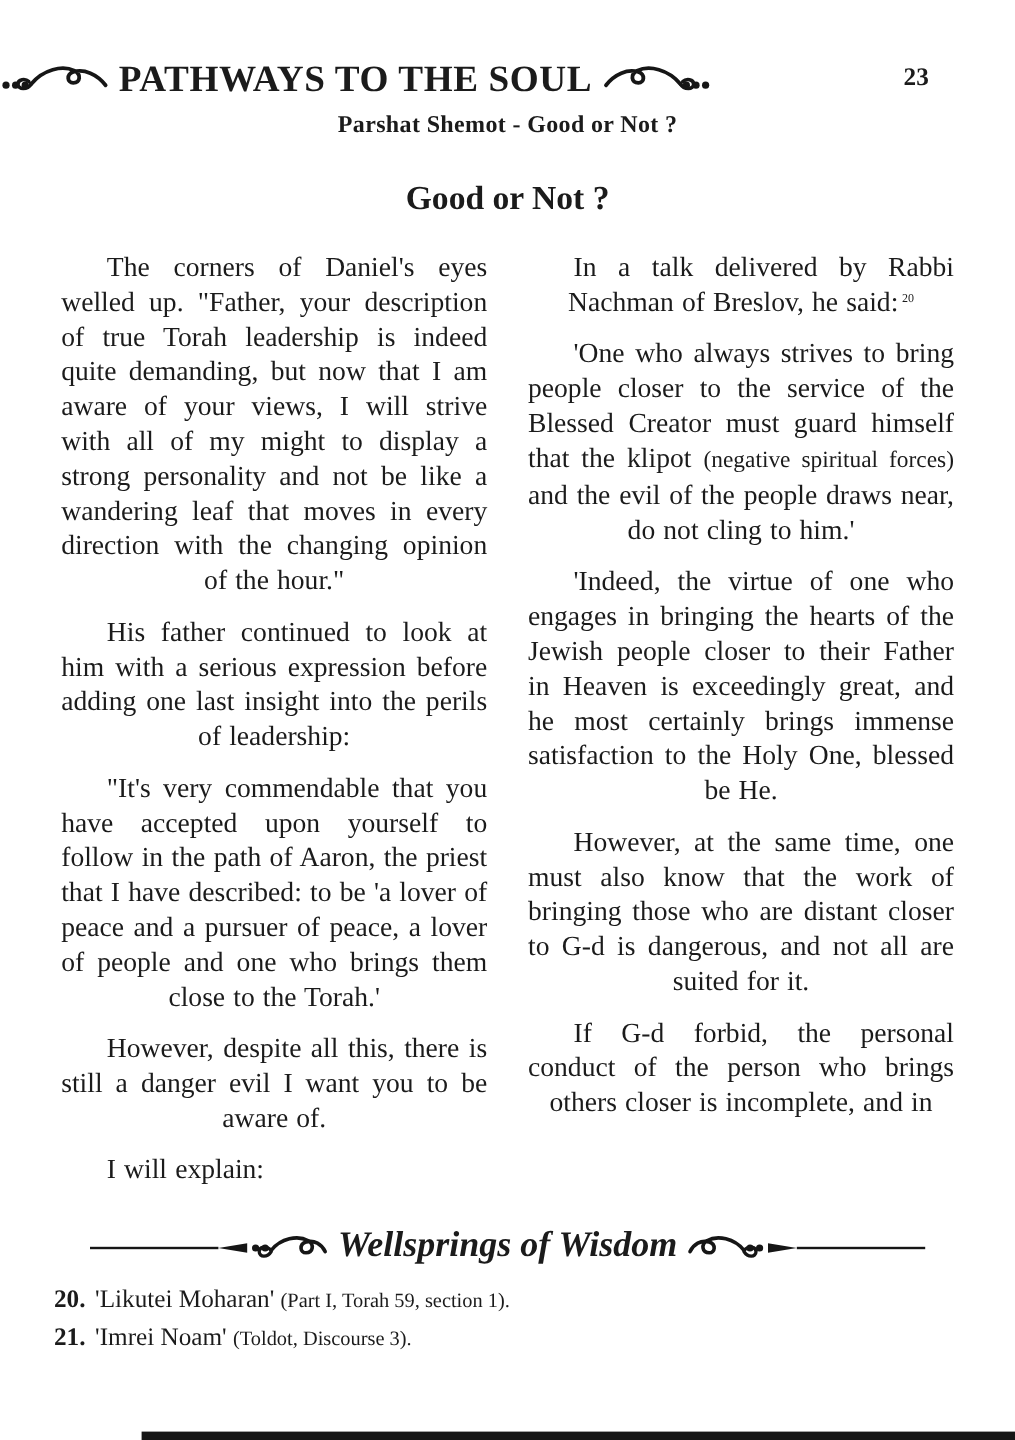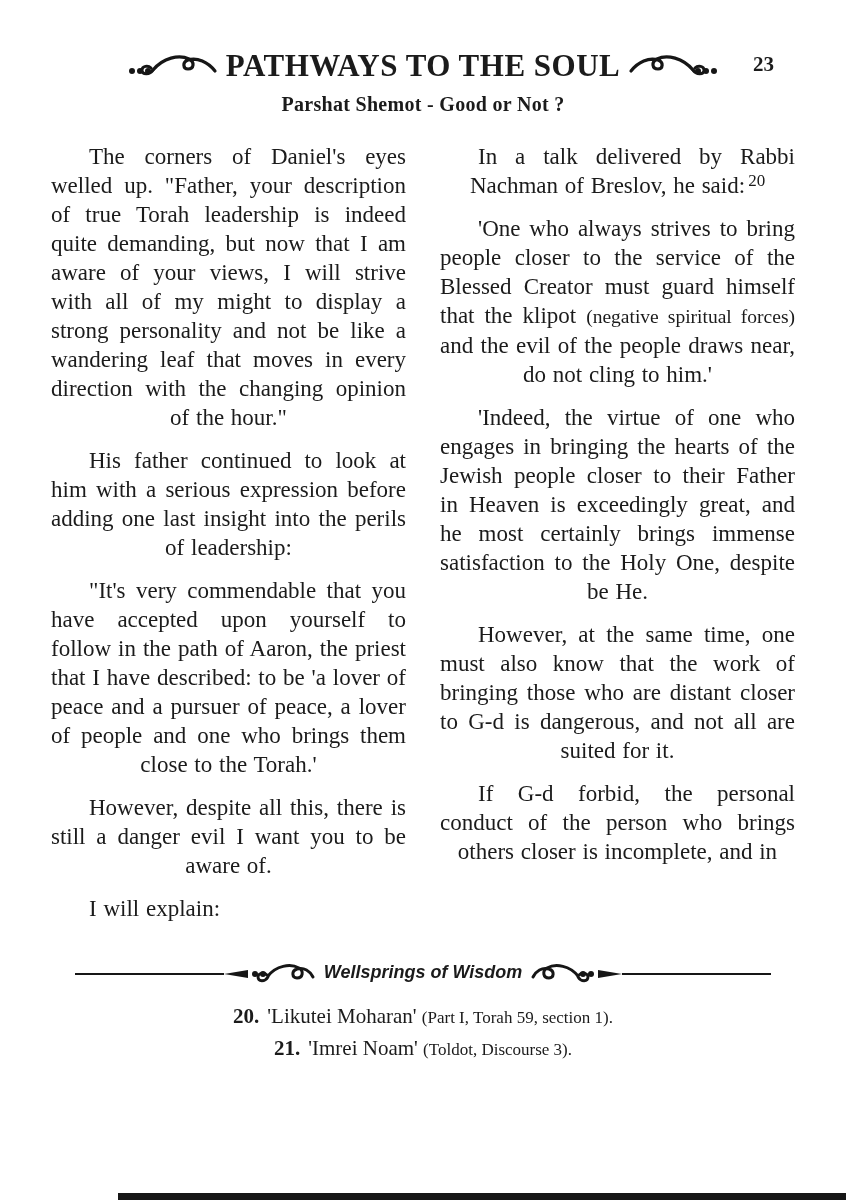--- a/index.html
+++ b/index.html
@@ -4,21 +4,21 @@
 <style>
   html,body{margin:0;padding:0;}
   body{
     width:846px;height:1200px;overflow:hidden;background:#ffffff;
     font-family:"Liberation Serif",serif;color:#1b1b1b;position:relative;
   }
   .page{position:relative;width:846px;height:1200px;}
 
   
   .header{
-    position:relative;display:flex;justify-content:center;align-items:center;
+    position:relative;display:flex;align-items:center;
     padding-top:46px;height:40px;
   }
   .header h1{
     margin:0 4px;font-size:31px;font-weight:bold;letter-spacing:.5px;
     font-family:"Liberation Serif",serif;white-space:nowrap;
   }
   .orn{display:inline-flex;align-items:center;}
   .orn svg{display:block;}
   .flip{transform:scaleX(-1);}
   .pagenum{
@@ -38,37 +38,37 @@
   }
   .col{flex:1;min-width:0;}
   .para{
     margin:0 0 14px 0;
     font-size:23px;line-height:29px;
     text-align:justify;text-align-last:center;
     text-indent:38px;
     word-spacing:1px;
   }
   .para.last-left{text-align-last:left;}
-  .seg-sup{font-size:17px;vertical-align:7px;margin-left:3px;line-height:0;}
+  .seg-sup{font-size:10px;vertical-align:7px;margin-left:3px;line-height:0;}
   .seg-small{font-size:19.5px;}
 
   
   .divider{
     display:flex;align-items:center;margin:20px 75px 6px 75px;height:34px;
   }
   .div-line{flex:1;border-top:2.5px solid #161616;height:0;}
   .div-text{
-    font-family:Liberation Sans, sans-serif;font-style:italic;font-weight:bold;
-    font-size:18px;margin:0 8px;white-space:nowrap;padding-bottom:4px;
+    font-family:Liberation Serif, serif;font-style:italic;font-weight:bold;
+    font-size:30px;margin:0 8px;white-space:nowrap;padding-bottom:4px;
   }
   .orn-f{display:inline-flex;align-items:center;}
   .orn-f svg{display:block;}
 
   
-  .footnotes{padding:4px 45px 0 45px;text-align:center;}
+  .footnotes{padding:4px 45px 0 45px;}
   .footnote{font-size:20px;line-height:31px;}
   .fn-num{font-weight:bold;font-size:21px;margin-right:8px;}
   .fn-src{font-size:21px;}
   .fn-detail{font-size:17px;}
 
   
   .bottom-bar{
     position:absolute;bottom:0;left:118px;right:0;height:7px;background:#161616;
   }
 </style>
@@ -99,33 +99,34 @@
         </g>
         <path d="M26 20 C23 25 15 25 15 20 C15 16 21 15 24 18" fill="none" stroke="#161616" stroke-width="3" stroke-linecap="round"></path>
         <path d="M26 20 C36 8 52 4 62 9 C68 12 67 19 61 19 C56 19 55 12 61 10 C70 7 81 12 88 21" fill="none" stroke="#161616" stroke-width="3.2" stroke-linecap="round"></path>
       </svg>
     </span>
     <span class="pagenum">23</span>
   </div>
 
   <div class="subtitle">Parshat Shemot - Good or Not ?</div>
 
+  <h2 class="title">Good or Not ?</h2>
 
   <div class="columns">
     <div class="col" id="col-left">
         <p class="para"><span>The corners of Daniel's eyes welled up. "Father, your description of true Torah leadership is indeed quite demanding, but now that I am aware of your views, I will strive with all of my might to display a strong personality and not be like a wandering leaf that moves in every direction with the changing opinion of the hour."</span></p>
         <p class="para"><span>His father continued to look at him with a serious expression before adding one last insight into the perils of leadership:</span></p>
         <p class="para"><span>"It's very commendable that you have accepted upon yourself to follow in the path of Aaron, the priest that I have described: to be 'a lover of peace and a pursuer of peace, a lover of people and one who brings them close to the Torah.'</span></p>
         <p class="para"><span>However, despite all this, there is still a danger evil I want you to be aware of.</span></p>
         <p class="para last-left"><span>I will explain:</span></p>
       </div>
     <div class="col" id="col-right">
         <p class="para"><span>In a talk delivered by Rabbi Nachman of Breslov, he said:</span><span class="seg-sup">20</span></p>
         <p class="para"><span>'One who always strives to bring people closer to the service of the Blessed Creator must guard himself that the klipot </span><span class="seg-small">(negative spiritual forces)</span><span> and the evil of the people draws near, do not cling to him.'</span></p>
-        <p class="para"><span>'Indeed, the virtue of one who engages in bringing the hearts of the Jewish people closer to their Father in Heaven is exceedingly great, and he most certainly brings immense satisfaction to the Holy One, despite be He.</span></p>
+        <p class="para"><span>'Indeed, the virtue of one who engages in bringing the hearts of the Jewish people closer to their Father in Heaven is exceedingly great, and he most certainly brings immense satisfaction to the Holy One, blessed be He.</span></p>
         <p class="para"><span>However, at the same time, one must also know that the work of bringing those who are distant closer to G-d is dangerous, and not all are suited for it.</span></p>
         <p class="para"><span>If G-d forbid, the personal conduct of the person who brings others closer is incomplete, and in</span></p>
       </div>
   </div>
 
   <div class="divider">
     <span class="div-line"></span>
     <span class="orn-f">
       <svg width="92" height="28" viewBox="0 0 92 28">
         <polygon points="0,14 24,10 24,18" fill="#161616"></polygon>

